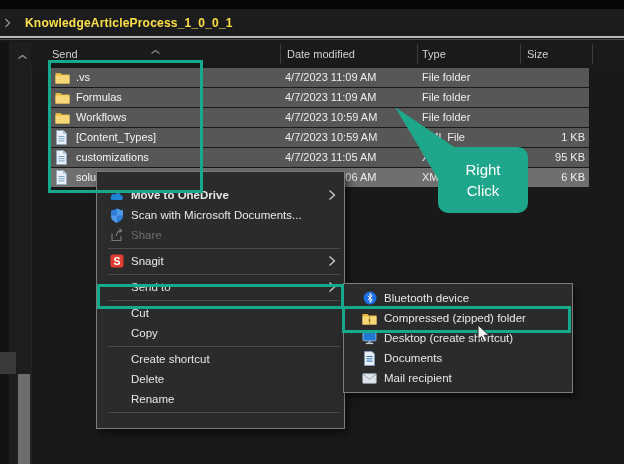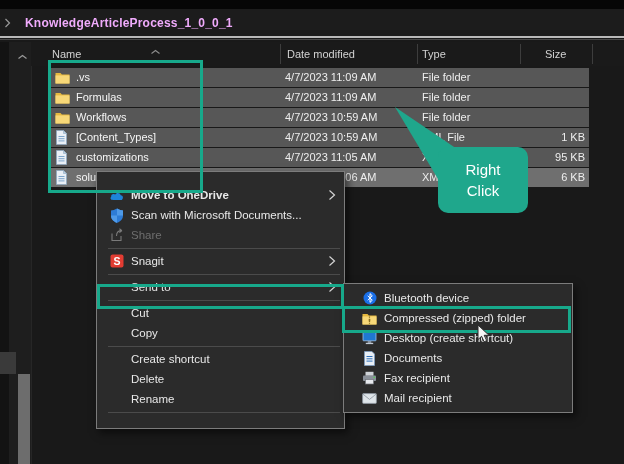--- a/index.html
+++ b/index.html
@@ -6,21 +6,21 @@
   html,body { background:#000; }
   #stage {
     position:relative; width:624px; height:464px; overflow:hidden;
     background:#191919; font-family:"Liberation Sans", sans-serif;
     -webkit-font-smoothing:antialiased;
   }
   
   .top-strip { position:absolute; left:0; top:0; width:624px; height:9px; background:#060606; }
   .address-bar { position:absolute; left:0; top:9px; width:624px; height:27px; background:#1c1c1c; display:flex; align-items:center; }
   .crumb-chev { margin-left:4px; display:flex; align-items:center; }
-  .crumb { margin-left:14px; color:#f0abfc; font-size:12px; font-weight:700; letter-spacing:.2px;text-align:center; }
+  .crumb { margin-left:14px; color:#fde047; font-size:12px; font-weight:700; letter-spacing:.2px;text-align:center; }
   .bright-line { position:absolute; left:0; top:36px; width:624px; height:2px; background:#b9b9b9; }
   .bright-line2 { position:absolute; left:0; top:39px; width:624px; height:1px; background:#4a4a4a; }
   
   .edge-strip { position:absolute; left:0; top:42px; width:9px; height:422px; background:#131313; }
   .nav-pane { position:absolute; left:9px; top:42px; width:22px; height:422px; background:#1e1e1e; }
   .nav-divider { position:absolute; left:31px; top:42px; width:1px; height:422px; background:#262626; }
   .nav-up { position:absolute; left:17px; top:46px; }
   .pane-frag { position:absolute; left:0; top:352px; width:16px; height:22px; background:#3a3a3a; }
   .scroll-thumb { position:absolute; left:18px; top:374px; width:12px; height:90px; background:#6d6d6d; }
   
@@ -81,27 +81,27 @@
   <div class="nav-divider"></div>
   <div class="nav-up">
     <svg width="11" height="6">
         <path d="M1.5,4.5 L5.5,1.5 L9.5,4.5" stroke="#9a9a9a" stroke-width="1.2" fill="none"></path>
       </svg>
   </div>
   <div class="pane-frag"></div>
   <div class="scroll-thumb"></div>
 
   <div class="list-header" id="list-header">
-      <span class="col-label" style="left: 21px;">Name</span>
+      <span class="col-label" style="left: 21px;">Send</span>
       <span class="col-div" style="left: 249px;"></span>
       <span class="col-label" style="left: 256px;">Date modified</span>
       <span class="col-div" style="left: 386px;"></span>
       <span class="col-label" style="left: 391px;">Type</span>
       <span class="col-div" style="left: 489px;"></span>
-      <span class="col-label" style="left: 514px;">Size</span>
+      <span class="col-label" style="left: 496px;">Size</span>
       <span class="col-div" style="left: 561px;"></span>
     </div>
   <div class="sort-caret">
     <svg width="11" height="6">
         <path d="M1.5,4.5 L5.5,1.5 L9.5,4.5" stroke="#8d8d8d" stroke-width="1.1" fill="none"></path>
       </svg>
   </div>
 
   <div class="rows" id="file-rows">
       <div class="file-row" style="top: 68px;">
@@ -287,31 +287,20 @@
         <span class="mi">
           <svg width="13" height="15" viewBox="0 0 13 15">
             <path d="M1.5,0.5 h7.5 l2.5,2.5 v11.5 h-10 z" fill="#e9eff6" stroke="#7e9cc0" stroke-width="0.8"></path>
             <path d="M3.5,5.5 h6 M3.5,7.8 h6 M3.5,10.1 h6" stroke="#2e6fba" stroke-width="1"></path>
           </svg>
         </span>
         <span>Documents</span>
       </div>
       <div class="menu-item">
         <span class="mi">
-          <svg width="15" height="14" viewBox="0 0 15 14">
-            <rect x="3.5" y="0.8" width="8" height="4" fill="#cfd3d8"></rect>
-            <rect x="1" y="4.6" width="13" height="5.4" rx="0.8" fill="#8a9099"></rect>
-            <rect x="3.5" y="8.6" width="8" height="4.4" fill="#e6e9ed" stroke="#6f747a" stroke-width="0.7"></rect>
-            <circle cx="12.2" cy="6.4" r="0.8" fill="#52d052"></circle>
-          </svg>
-        </span>
-        <span>Fax recipient</span>
-      </div>
-      <div class="menu-item">
-        <span class="mi">
           <svg width="15" height="11" viewBox="0 0 15 11">
             <rect x="0.6" y="0.6" width="13.8" height="9.8" rx="0.9" fill="#dfe5ea" stroke="#8b949e" stroke-width="0.8"></rect>
             <path d="M1,1.2 L7.5,6.4 L14,1.2" stroke="#8b949e" stroke-width="0.8" fill="none"></path>
           </svg>
         </span>
         <span>Mail recipient</span>
       </div>
     </div>
 
   <div class="anno-box" id="anno-names"></div>

